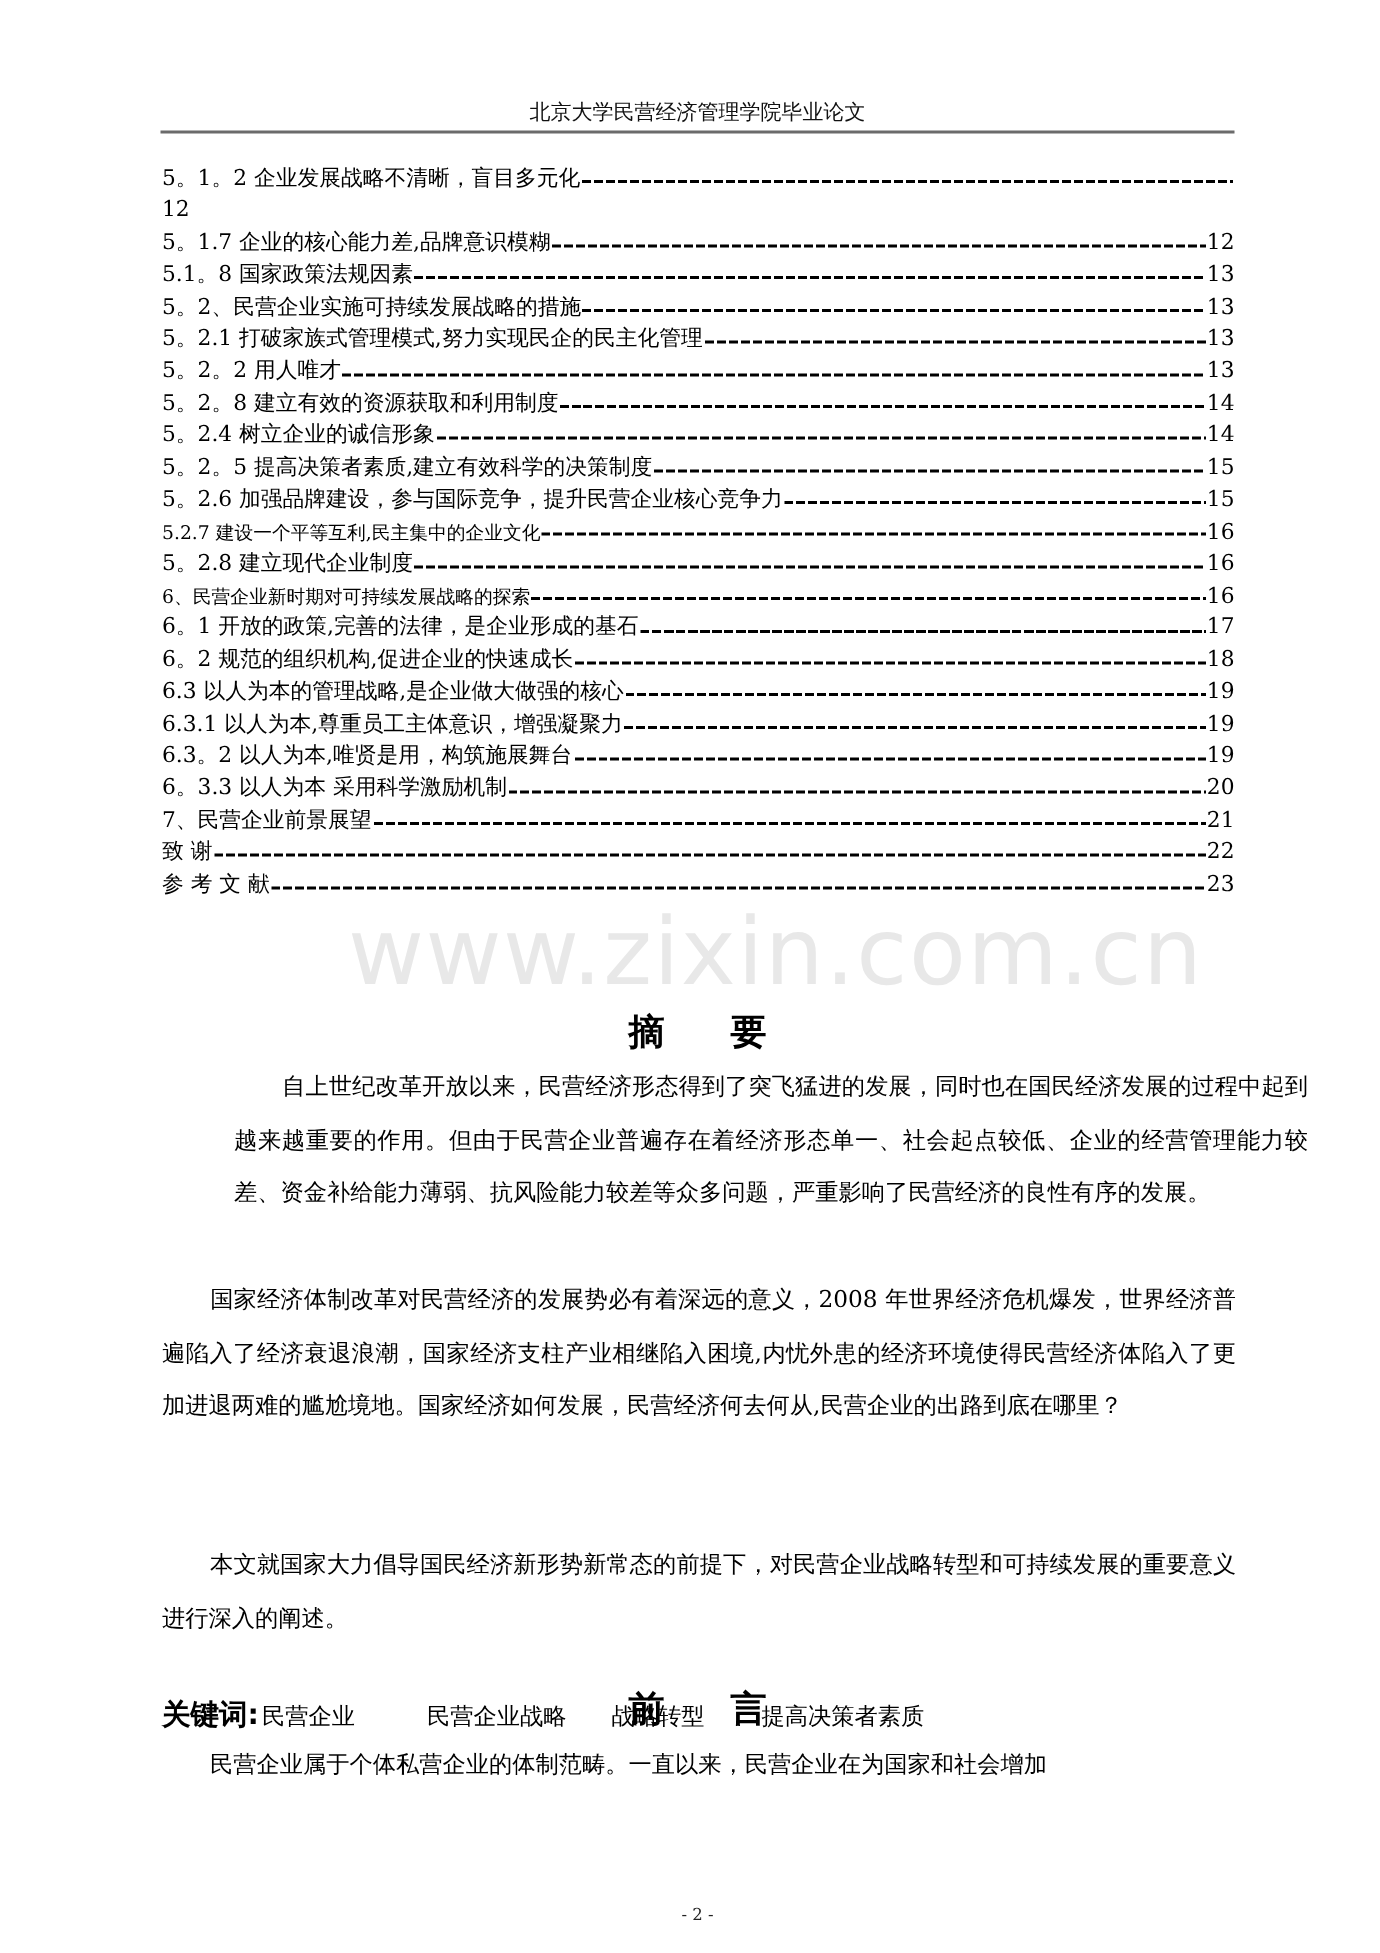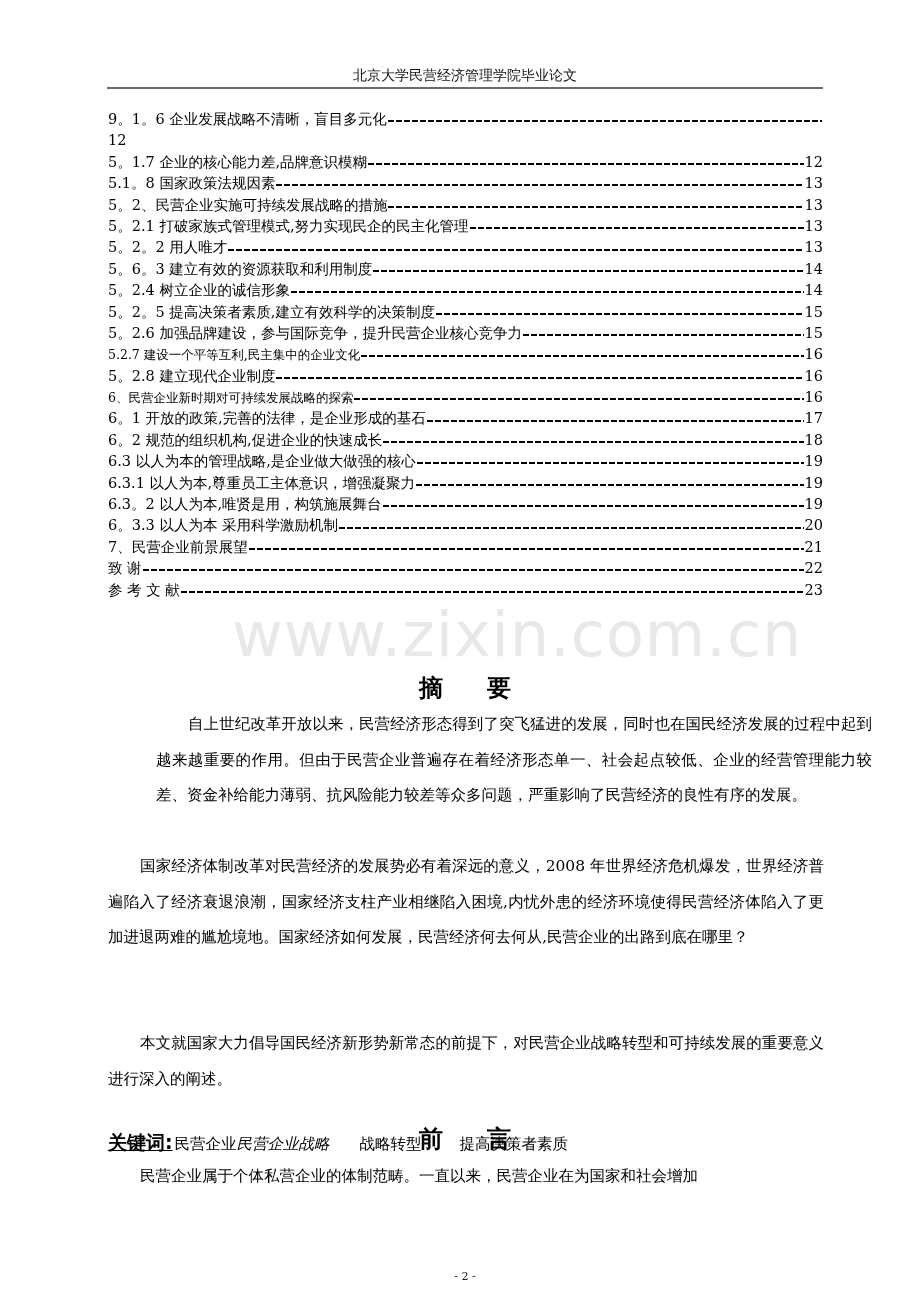--- a/index.html
+++ b/index.html
@@ -15,40 +15,40 @@
   .toc-row .t { flex: 0 0 auto; }
   .toc-row .dots { flex: 1 1 auto; height: 2px; margin: 0 1px 0 1px; align-self: center; margin-top: 3px;
                    background-image: repeating-linear-gradient(to right, #000 0 6px, transparent 6px 8px); }
   .toc-row .p { flex: 0 0 auto; font-size: 14.5px; }
   .toc-wrap-num { font-size: 14.5px; line-height: 21.4px; height: 21.4px; }
   .h1 { position: absolute; left: 107px; width: 716px; text-align: center; font-weight: bold;
         font-size: 24px; letter-spacing: 44px; text-indent: 44px; }
   .para { position: absolute; left: 108px; width: 716px; font-size: 15.5px; line-height: 35.5px; text-align: justify; }
   .para .ind { display: inline-block; width: 32px; }
   .keywords { position: absolute; left: 108px; top: 1085px; font-size: 15.5px; line-height: 26px; white-space: nowrap; }
-  .keywords .kw-label { font-family: "DejaVu Sans", "Liberation Sans", sans-serif; font-weight: bold; font-size: 19px; text-decoration: underline; }
+  .keywords .kw-label { font-family: "DejaVu Sans", "Liberation Sans", sans-serif; font-weight: bold; font-size: 19px; }
   .keywords .kw { display: inline-block; }
   .footer { position: absolute; left: 107px; width: 716px; top: 1270px; text-align: center; font-size: 11px; color: #222; }
   .watermark { position: absolute; left: 232px; top: 598px; font-family: "DejaVu Sans", "Liberation Sans", sans-serif;
                font-size: 62px; color: #e8e8e8; letter-spacing: 1px; white-space: nowrap; z-index: 0; }
   .toc, .para, .h1, .keywords { z-index: 1; }
 </style>
 </head>
 <body>
 
 <div class="page">
 
   <div class="watermark">www.zixin.com.cn</div>
 
   <div class="header">北京大学民营经济管理学院毕业论文</div>
   <div class="header-rule"></div>
 
   <div class="toc">
     <div class="toc-row">
-      <span class="t">9。1。6 企业发展战略不清晰，盲目多元化</span>
+      <span class="t">5。1。2 企业发展战略不清晰，盲目多元化</span>
       <span class="dots"></span>
     </div>
     <div class="toc-wrap-num">12</div>
     <div id="toc-list">
         <div class="toc-row">
           <span class="t">5。1.7 企业的核心能力差,品牌意识模糊</span>
           <span class="dots"></span>
           <span class="p">12</span>
         </div>
         <div class="toc-row">
@@ -65,21 +65,21 @@
           <span class="t">5。2.1 打破家族式管理模式,努力实现民企的民主化管理</span>
           <span class="dots"></span>
           <span class="p">13</span>
         </div>
         <div class="toc-row">
           <span class="t">5。2。2 用人唯才</span>
           <span class="dots"></span>
           <span class="p">13</span>
         </div>
         <div class="toc-row">
-          <span class="t">5。6。3 建立有效的资源获取和利用制度</span>
+          <span class="t">5。2。8 建立有效的资源获取和利用制度</span>
           <span class="dots"></span>
           <span class="p">14</span>
         </div>
         <div class="toc-row">
           <span class="t">5。2.4 树立企业的诚信形象</span>
           <span class="dots"></span>
           <span class="p">14</span>
         </div>
         <div class="toc-row">
           <span class="t">5。2。5 提高决策者素质,建立有效科学的决策制度</span>
@@ -160,21 +160,21 @@
     <span class="ind"></span><span>自上世纪改革开放以来，民营经济形态得到了突飞猛进的发展，同时也在国民经济发展的过程中起到越来越重要的作用。但由于民营企业普遍存在着经济形态单一、社会起点较低、企业的经营管理能力较差、资金补给能力薄弱、抗风险能力较差等众多问题，严重影响了民营经济的良性有序的发展。</span>
   </div>
   <div class="para" style="top:849px;">
     <span class="ind"></span><span>国家经济体制改革对民营经济的发展势必有着深远的意义，2008 年世界经济危机爆发，世界经济普遍陷入了经济衰退浪潮，国家经济支柱产业相继陷入困境,内忧外患的经济环境使得民营经济体陷入了更加进退两难的尴尬境地。国家经济如何发展，民营经济何去何从,民营企业的出路到底在哪里？</span>
   </div>
   <div class="para" style="top:1026px;">
     <span class="ind"></span><span>本文就国家大力倡导国民经济新形势新常态的前提下，对民营企业战略转型和可持续发展的重要意义进行深入的阐述。</span>
   </div>
 
   <div class="keywords">
-    <span class="kw-label">关键词:</span><span class="kw" style="margin-left:2px;margin-top:46px;">民营企业</span><span class="kw" style="font-style:italic;">民营企业战略</span><span class="kw" style="margin-left:30px;">战略转型</span><span class="kw" style="margin-left:38px;">提高决策者素质</span>
+    <span class="kw-label">关键词:</span><span class="kw" style="margin-left:2px;margin-top:46px;">民营企业</span><span class="kw" style="margin-left:48px;">民营企业战略</span><span class="kw" style="margin-left:30px;">战略转型</span><span class="kw" style="margin-left:38px;">提高决策者素质</span>
   </div>
 
   <div class="h1" style="top:1123px;">前言</div>
 
   <div class="para" style="top:1161px; line-height:30px;">
     <span class="ind"></span><span>民营企业属于个体私营企业的体制范畴。一直以来，民营企业在为国家和社会增加</span>
   </div>
 
   <div class="footer">- 2 -</div>
 </div>

